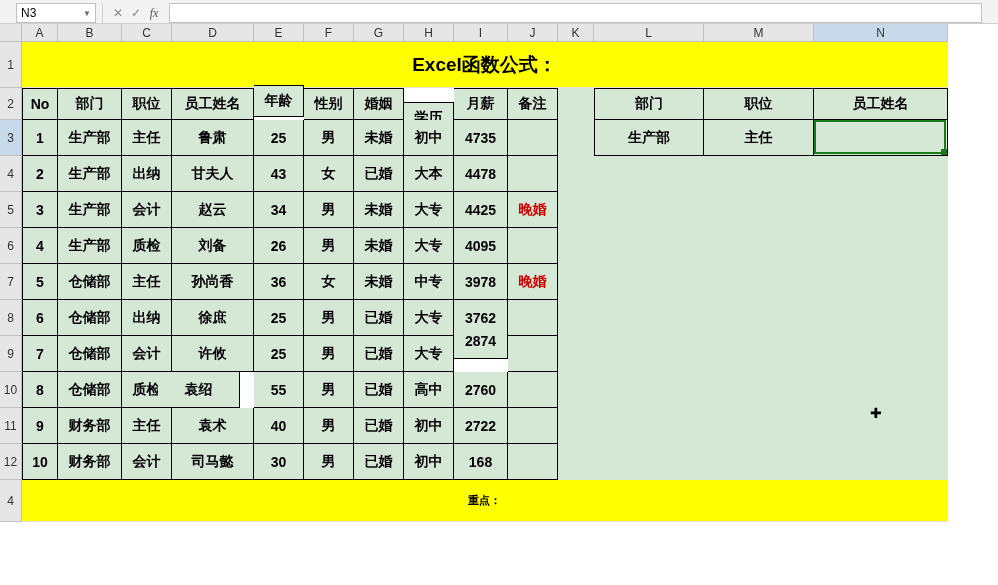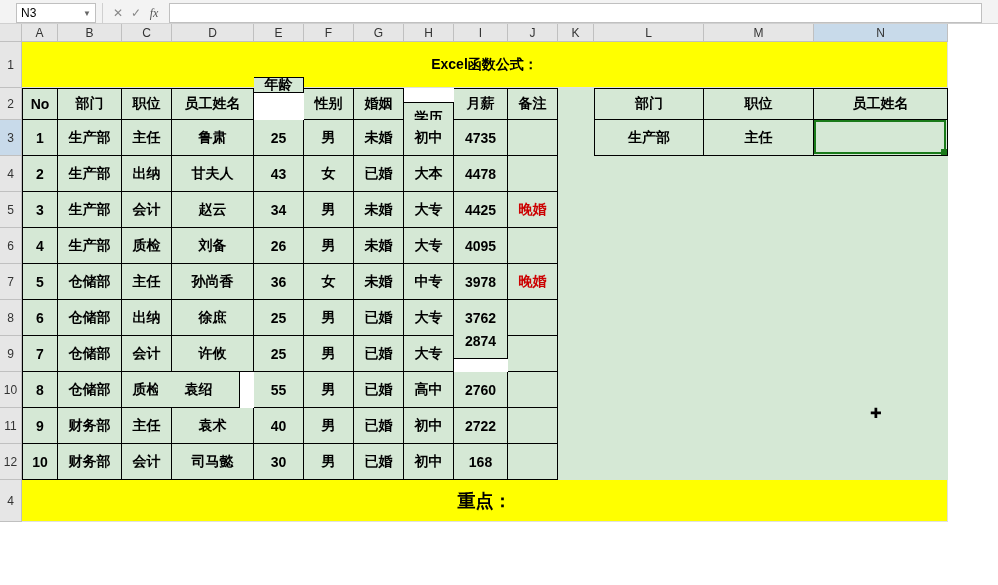--- a/index.html
+++ b/index.html
@@ -128,29 +128,29 @@
   border-bottom: 1px solid #e0e0e0;
   display: flex;
   align-items: center;
   justify-content: center;
   font-size: 12px;
   overflow: hidden;
   white-space: nowrap;
 }
 .title-row {
   background: #ffff00;
-  font-size: 14px;
+  font-size: 19px;
   font-weight: bold;
   justify-content: center;
 }
 .title-black { color: #000; }
 .title-red { color: #ff0000; }
 .footer-row {
   background: #ffff00;
-  font-size: 18px;
+  font-size: 11px;
   font-weight: bold;
   justify-content: center;
 }
 .footer-black { color: #000; }
 .footer-red { color: #ff0000; }
 .tbl-cell {
   background: #d5e8d5;
   border-right: 1px solid #000;
   border-bottom: 1px solid #000;
   font-size: 14px;
@@ -233,21 +233,21 @@
     </div>
   <div class="cells" id="cells">
       <div class="cell title-row" style="left: 0px; top: 0px; width: 926px; height: 46px;">
         <span class="title-black">Excel函数公式：</span>
       </div>
       <div class="cell right-block" style="left: 536px; top: 46px; width: 390px; height: 392px; border: none;"></div>
       <div class="cell tbl-cell top-edge left-edge" style="left: 0px; top: 46px; width: 36px; height: 32px;">No</div>
       <div class="cell tbl-cell top-edge" style="left: 36px; top: 46px; width: 64px; height: 32px;">部门</div>
       <div class="cell tbl-cell top-edge" style="left: 100px; top: 46px; width: 50px; height: 32px;">职位</div>
       <div class="cell tbl-cell top-edge" style="left: 150px; top: 46px; width: 82px; height: 32px;">员工姓名</div>
-      <div class="cell tbl-cell top-edge" style="left: 232px; top: 35px; width: 50px; height: 16px;">年龄</div>
+      <div class="cell tbl-cell top-edge" style="left: 232px; top: 43px; width: 50px; height: 32px;">年龄</div>
       <div class="cell tbl-cell top-edge" style="left: 282px; top: 46px; width: 50px; height: 32px;">性别</div>
       <div class="cell tbl-cell top-edge" style="left: 332px; top: 46px; width: 50px; height: 32px;">婚姻</div>
       <div class="cell tbl-cell top-edge" style="left: 382px; top: 60px; width: 50px; height: 32px;">学历</div>
       <div class="cell tbl-cell top-edge" style="left: 432px; top: 46px; width: 54px; height: 32px;">月薪</div>
       <div class="cell tbl-cell top-edge" style="left: 486px; top: 46px; width: 50px; height: 32px;">备注</div>
       <div class="cell tbl-cell left-edge" style="left: 0px; top: 78px; width: 36px; height: 36px;">1</div>
       <div class="cell tbl-cell" style="left: 36px; top: 78px; width: 64px; height: 36px;">生产部</div>
       <div class="cell tbl-cell" style="left: 100px; top: 78px; width: 50px; height: 36px;">主任</div>
       <div class="cell tbl-cell" style="left: 150px; top: 78px; width: 82px; height: 36px;">鲁肃</div>
       <div class="cell tbl-cell" style="left: 232px; top: 78px; width: 50px; height: 36px;">25</div>

